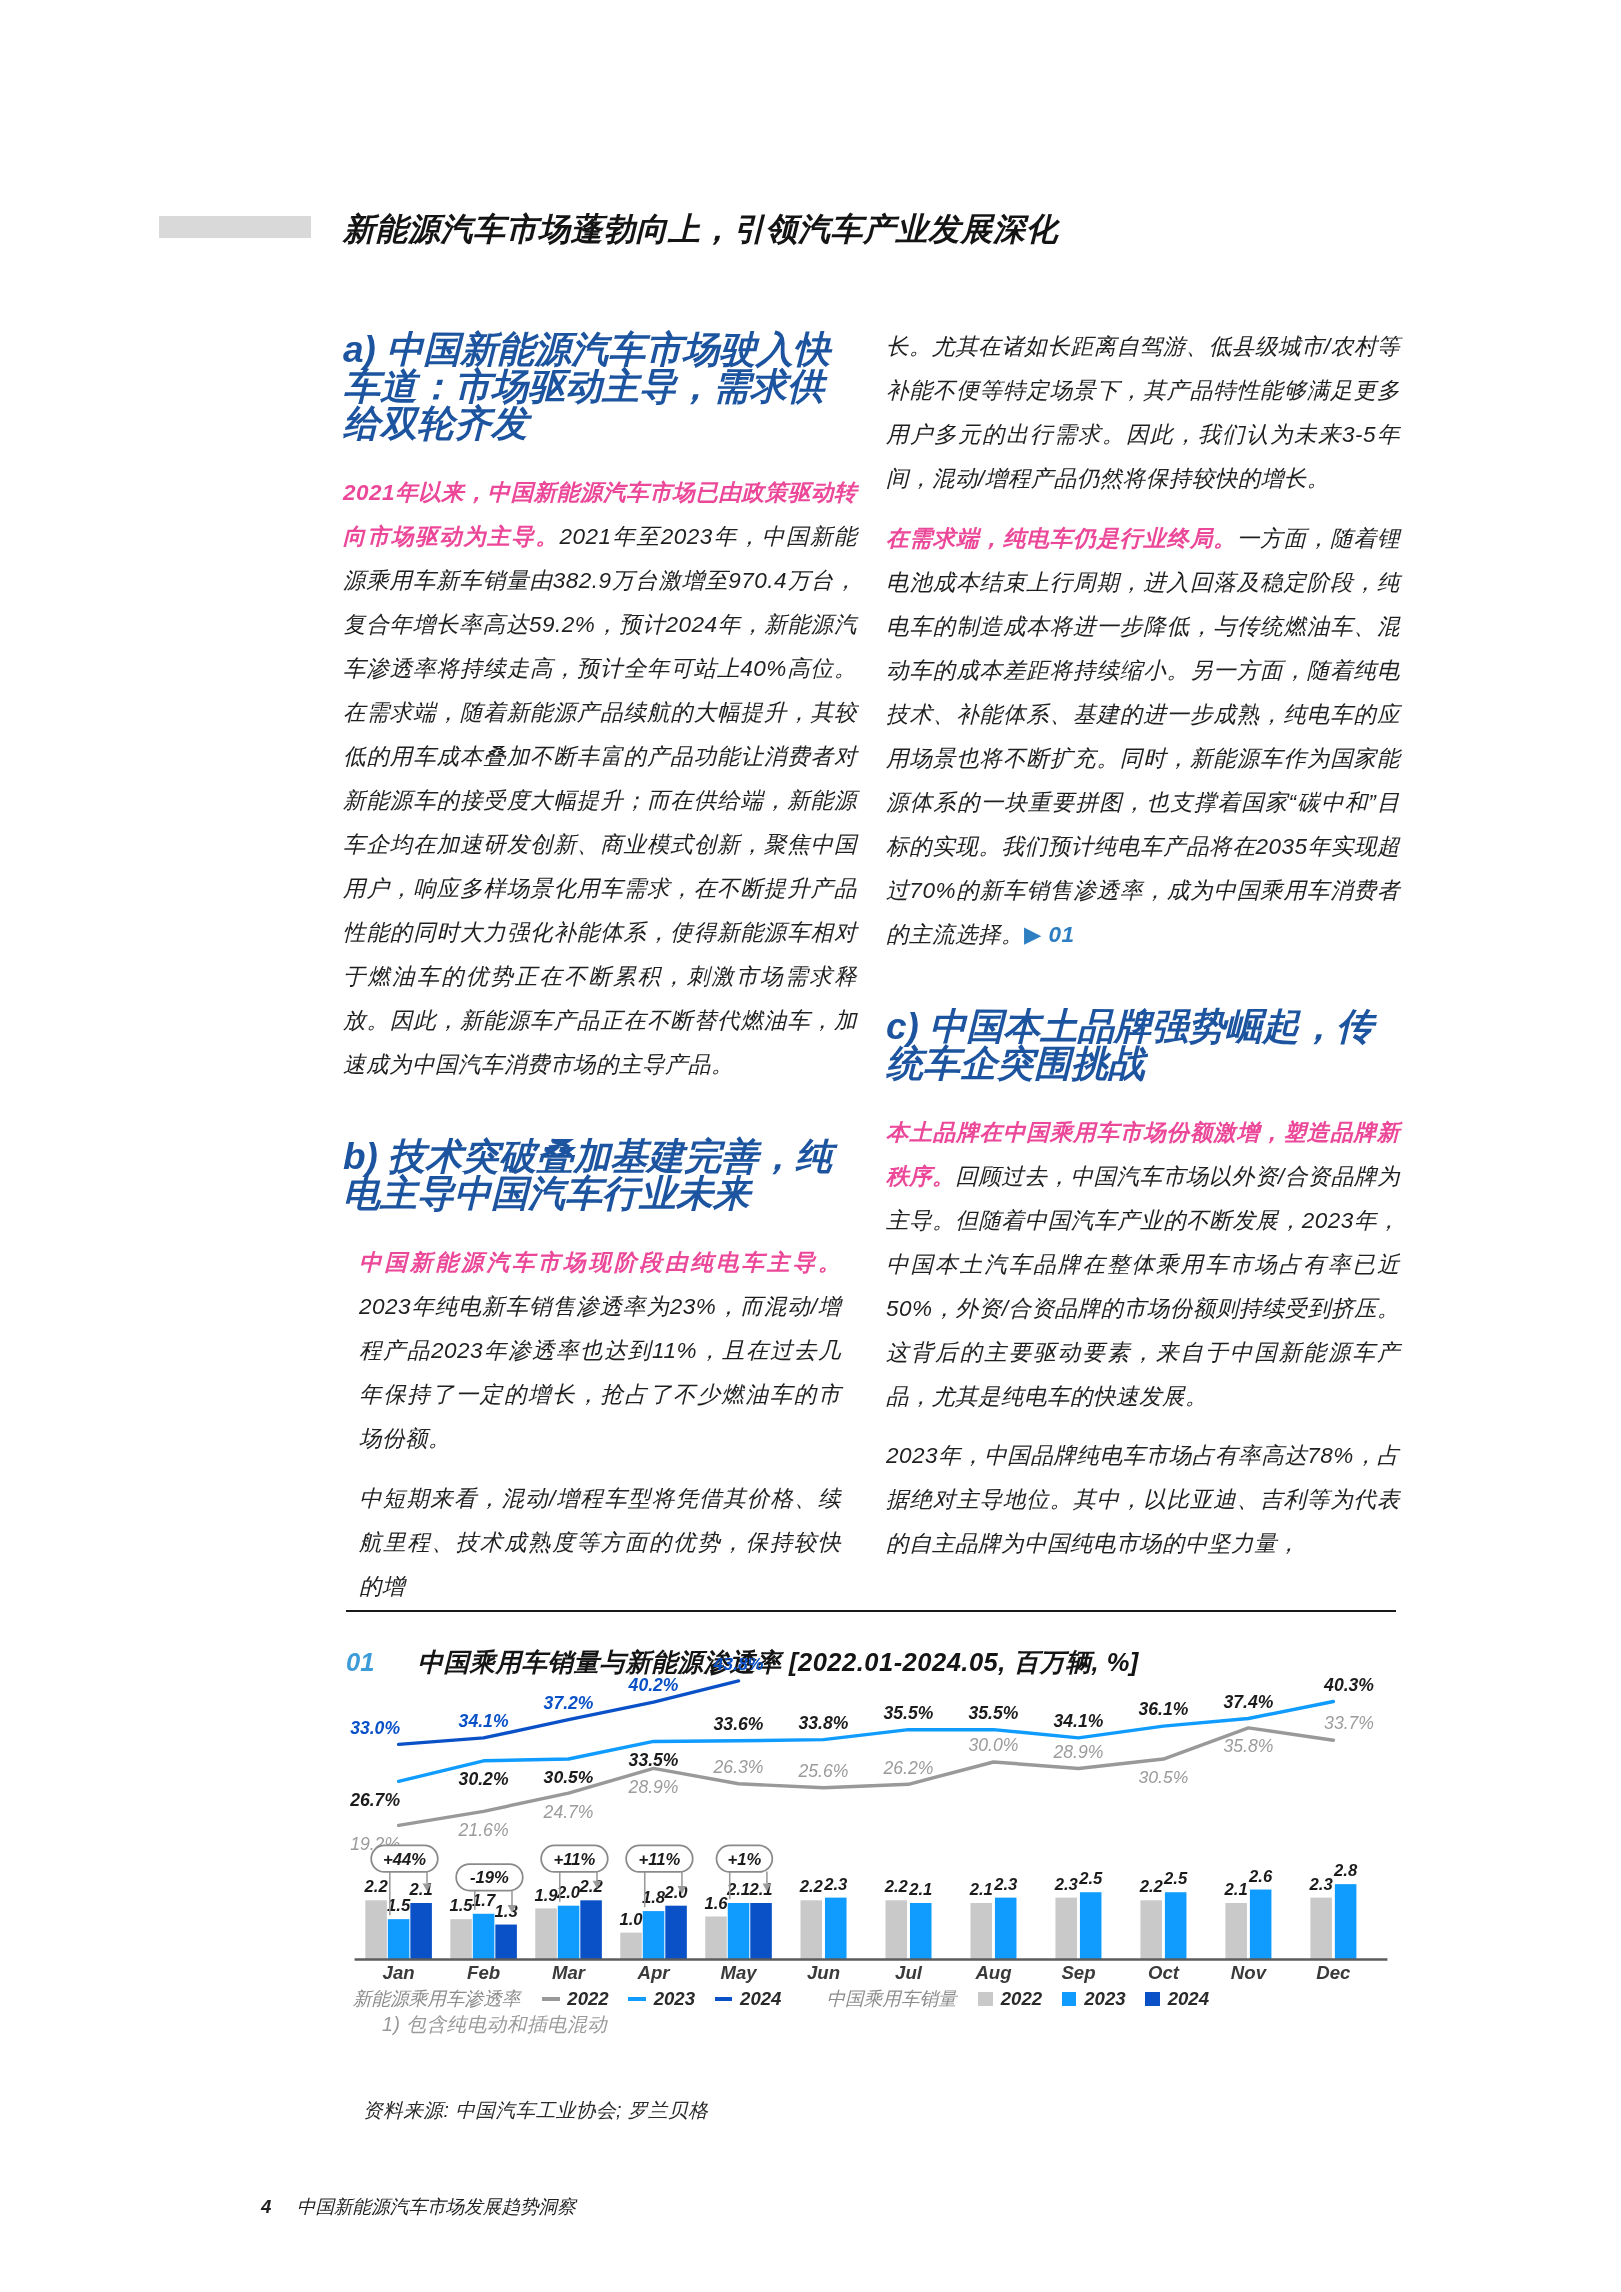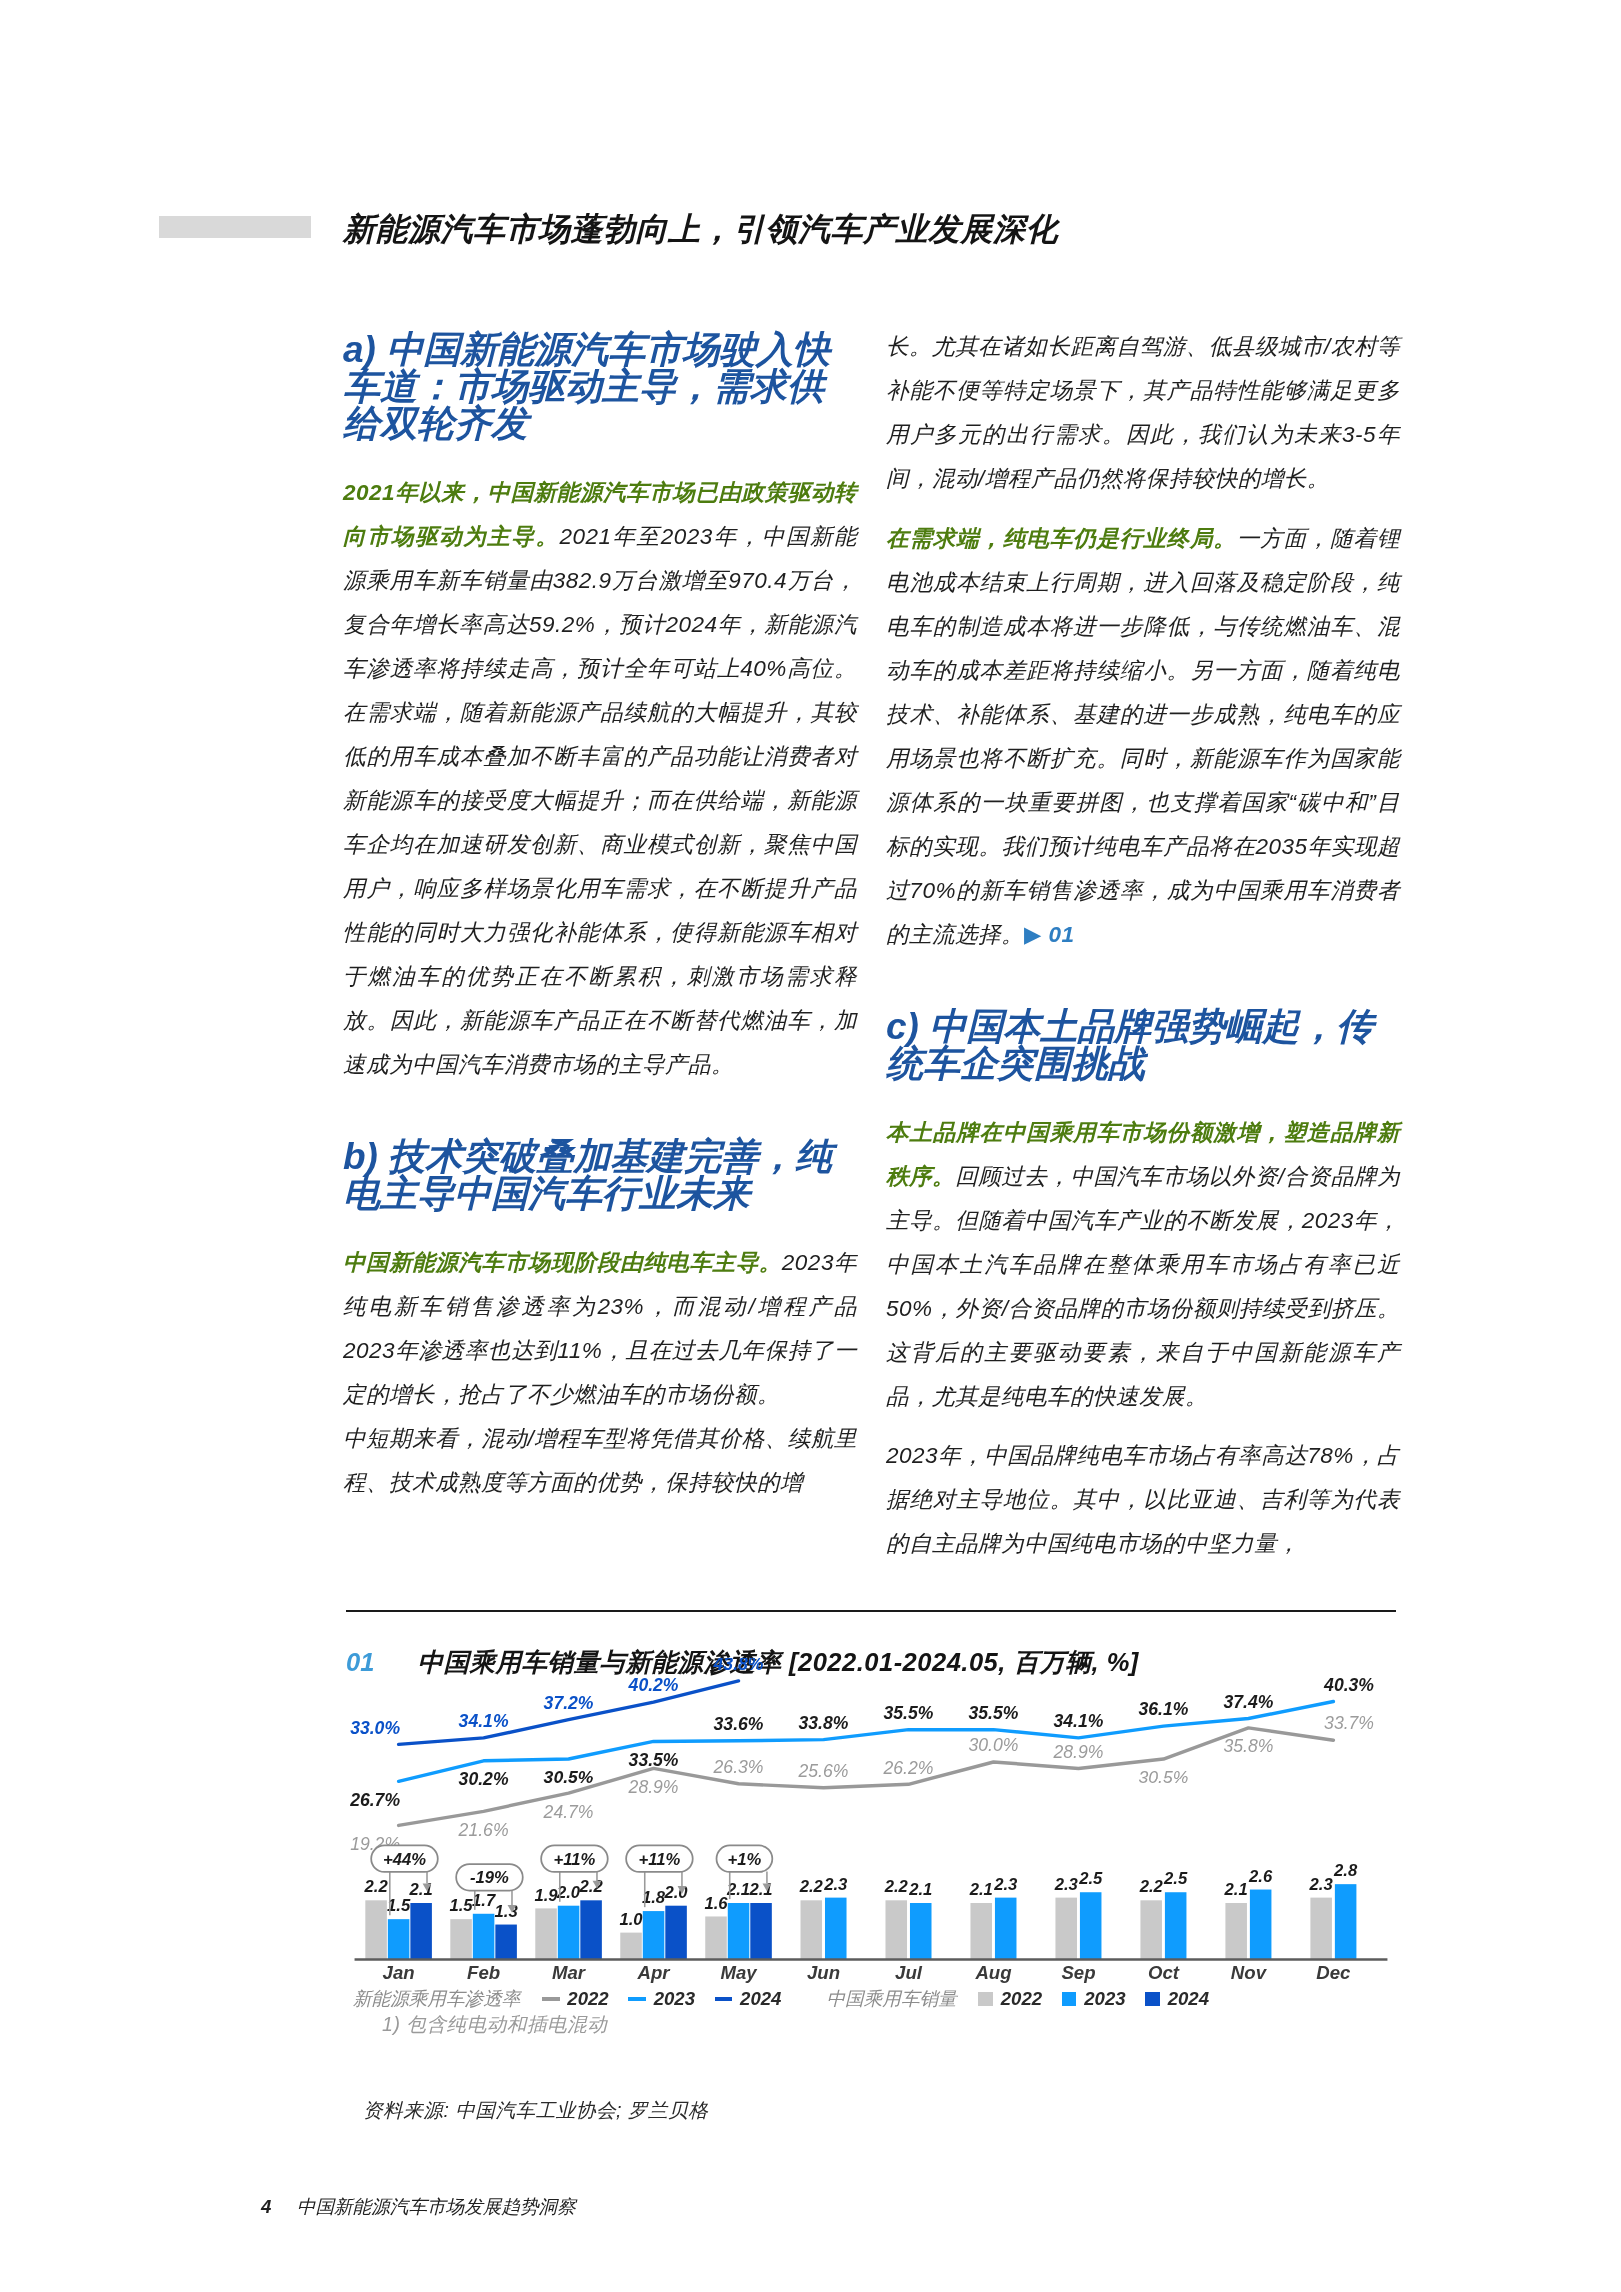--- a/index.html
+++ b/index.html
@@ -20,22 +20,22 @@
     position:absolute;left:343px;top:325px;width:1057px;
     display:flex;gap:29px;
   }
   .col{width:514px;font-size:22.5px;line-height:44px;color:#1f1f1f;text-align:justify;letter-spacing:0.5px;}
   .col h3{
     color:#1d549f;font-size:37px;line-height:37px;font-weight:700;
     margin:51px 0 29px 0;text-align:left;letter-spacing:0;
   }
   .col h3.first{margin-top:5.9px;}
   .col p{margin:0 0 15.7px 0;}
-  .col p.cont{margin:0;}
-  .col strong{font-weight:700;color:#4d7c0f;}
+  .col p.cont{margin:16px;}
+  .col strong{font-weight:700;color:#ec4899;}
   .ref{color:#2e7ec2;font-weight:700;}
   .chart-rule{position:absolute;left:346px;top:1610px;width:1050px;height:2px;background:#1a1a1a;}
   .chart-head{position:absolute;left:346px;top:1645px;width:1050px;display:flex;align-items:baseline;}
   .chart-num{color:#3d9bd8;font-size:25.5px;font-weight:700;}
   .chart-title{margin-left:43px;font-size:25.5px;font-weight:700;color:#141414;letter-spacing:0.5px;}
   .chart-svg-wrap{position:absolute;left:346px;top:1658px;width:1050px;height:327px;}
   .legend{
     position:absolute;left:353px;top:1986px;width:1039px;
     display:flex;align-items:center;font-size:18.6px;color:#2a2a2a;
   }

